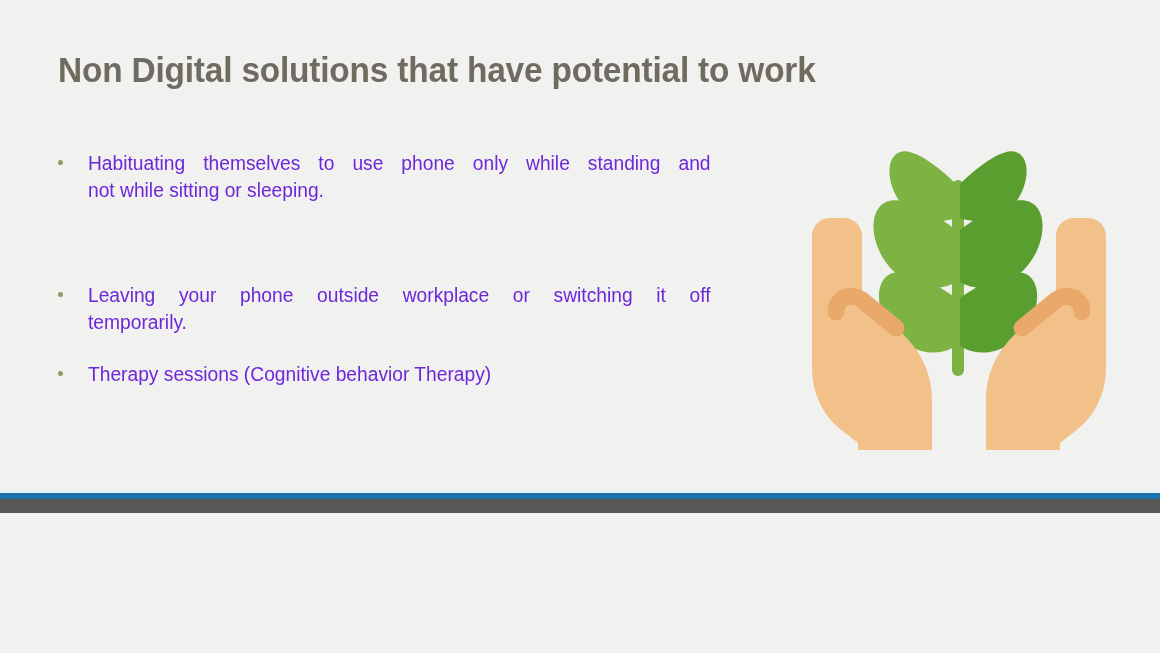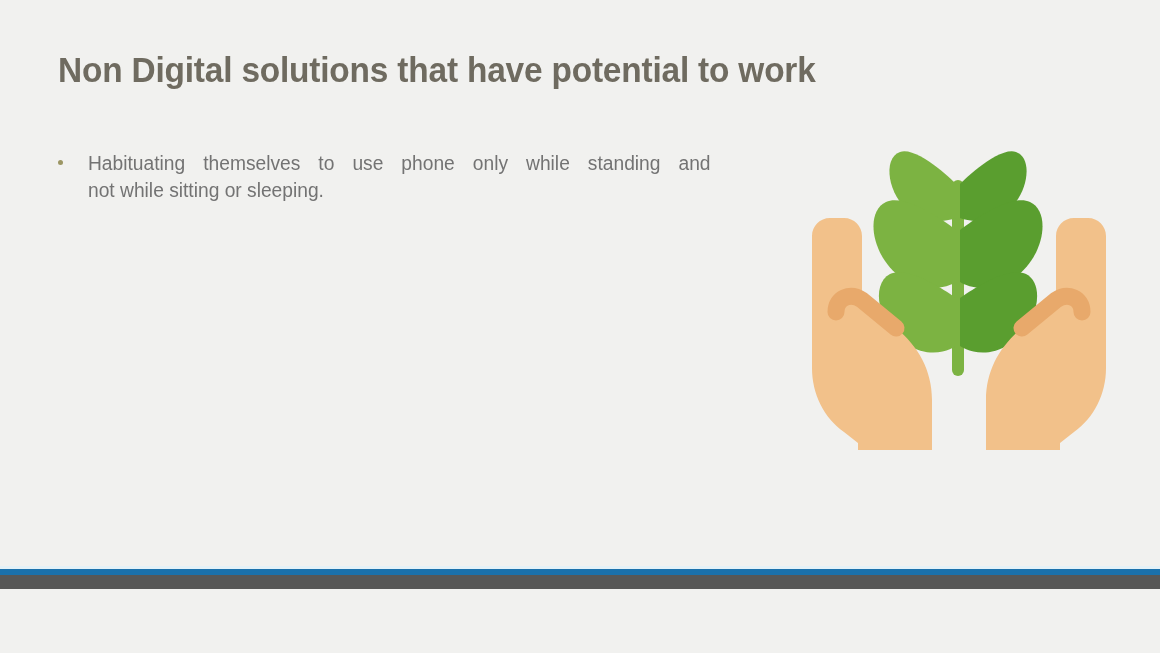--- a/index.html
+++ b/index.html
@@ -12,21 +12,21 @@
     background: #f1f1ef;
     font-family: "Liberation Sans", sans-serif;
     overflow: hidden;
     position: relative;
   }
 
   #slide {
     position: absolute;
     left: 0; top: 0;
     width: 1160px;
-    height: 589px;
+    height: 513px;
     background: #f1f1ef;
   }
 
   
   #slide-title {
     position: absolute;
     left: 58px;
     top: 50px;
     width: 900px;
     font-family: "Liberation Sans", sans-serif;
@@ -43,21 +43,21 @@
   #bullet-list {
     position: absolute;
     left: 52px;
     top: 150px;
     width: 668px;
   }
 
   .bullet-row {
     position: relative;
     padding-left: 36px;
-    color: #737373;
+    color: #6d28d9;
     font-family: "Liberation Sans", sans-serif;
     font-size: 19.5px;
     line-height: 26.5px;
     text-align: justify;
     text-justify: inter-word;
   }
 
   .bullet-row .bullet-dot {
     position: absolute;
     left: 6px;
@@ -153,23 +153,34 @@
     </div>
 
     <div class="gap-1"></div>
 
 
     <div class="gap-2"></div>
 
 
     <div class="gap-3"></div>
 
+    <div class="bullet-row justified">
+      <span class="bullet-dot"></span>
+      <span class="bullet-text">
+        <span class="line1">Leaving your phone outside workplace or switching it off</span>
+        <span class="line2">temporarily.</span>
+      </span>
+    </div>
 
     <div class="gap-4"></div>
 
+    <div class="bullet-row simple">
+      <span class="bullet-dot"></span>
+      <span class="bullet-text">Therapy sessions (Cognitive behavior Therapy)</span>
+    </div>
 
     <div class="gap-5"></div>
 
 
   </div>
 
   <div id="illustration">
     <svg width="318" height="318" viewBox="0 0 318 318" xmlns="http://www.w3.org/2000/svg">
 
       <rect x="152" y="48" width="12" height="196" rx="6" fill="#7cb342"></rect>

